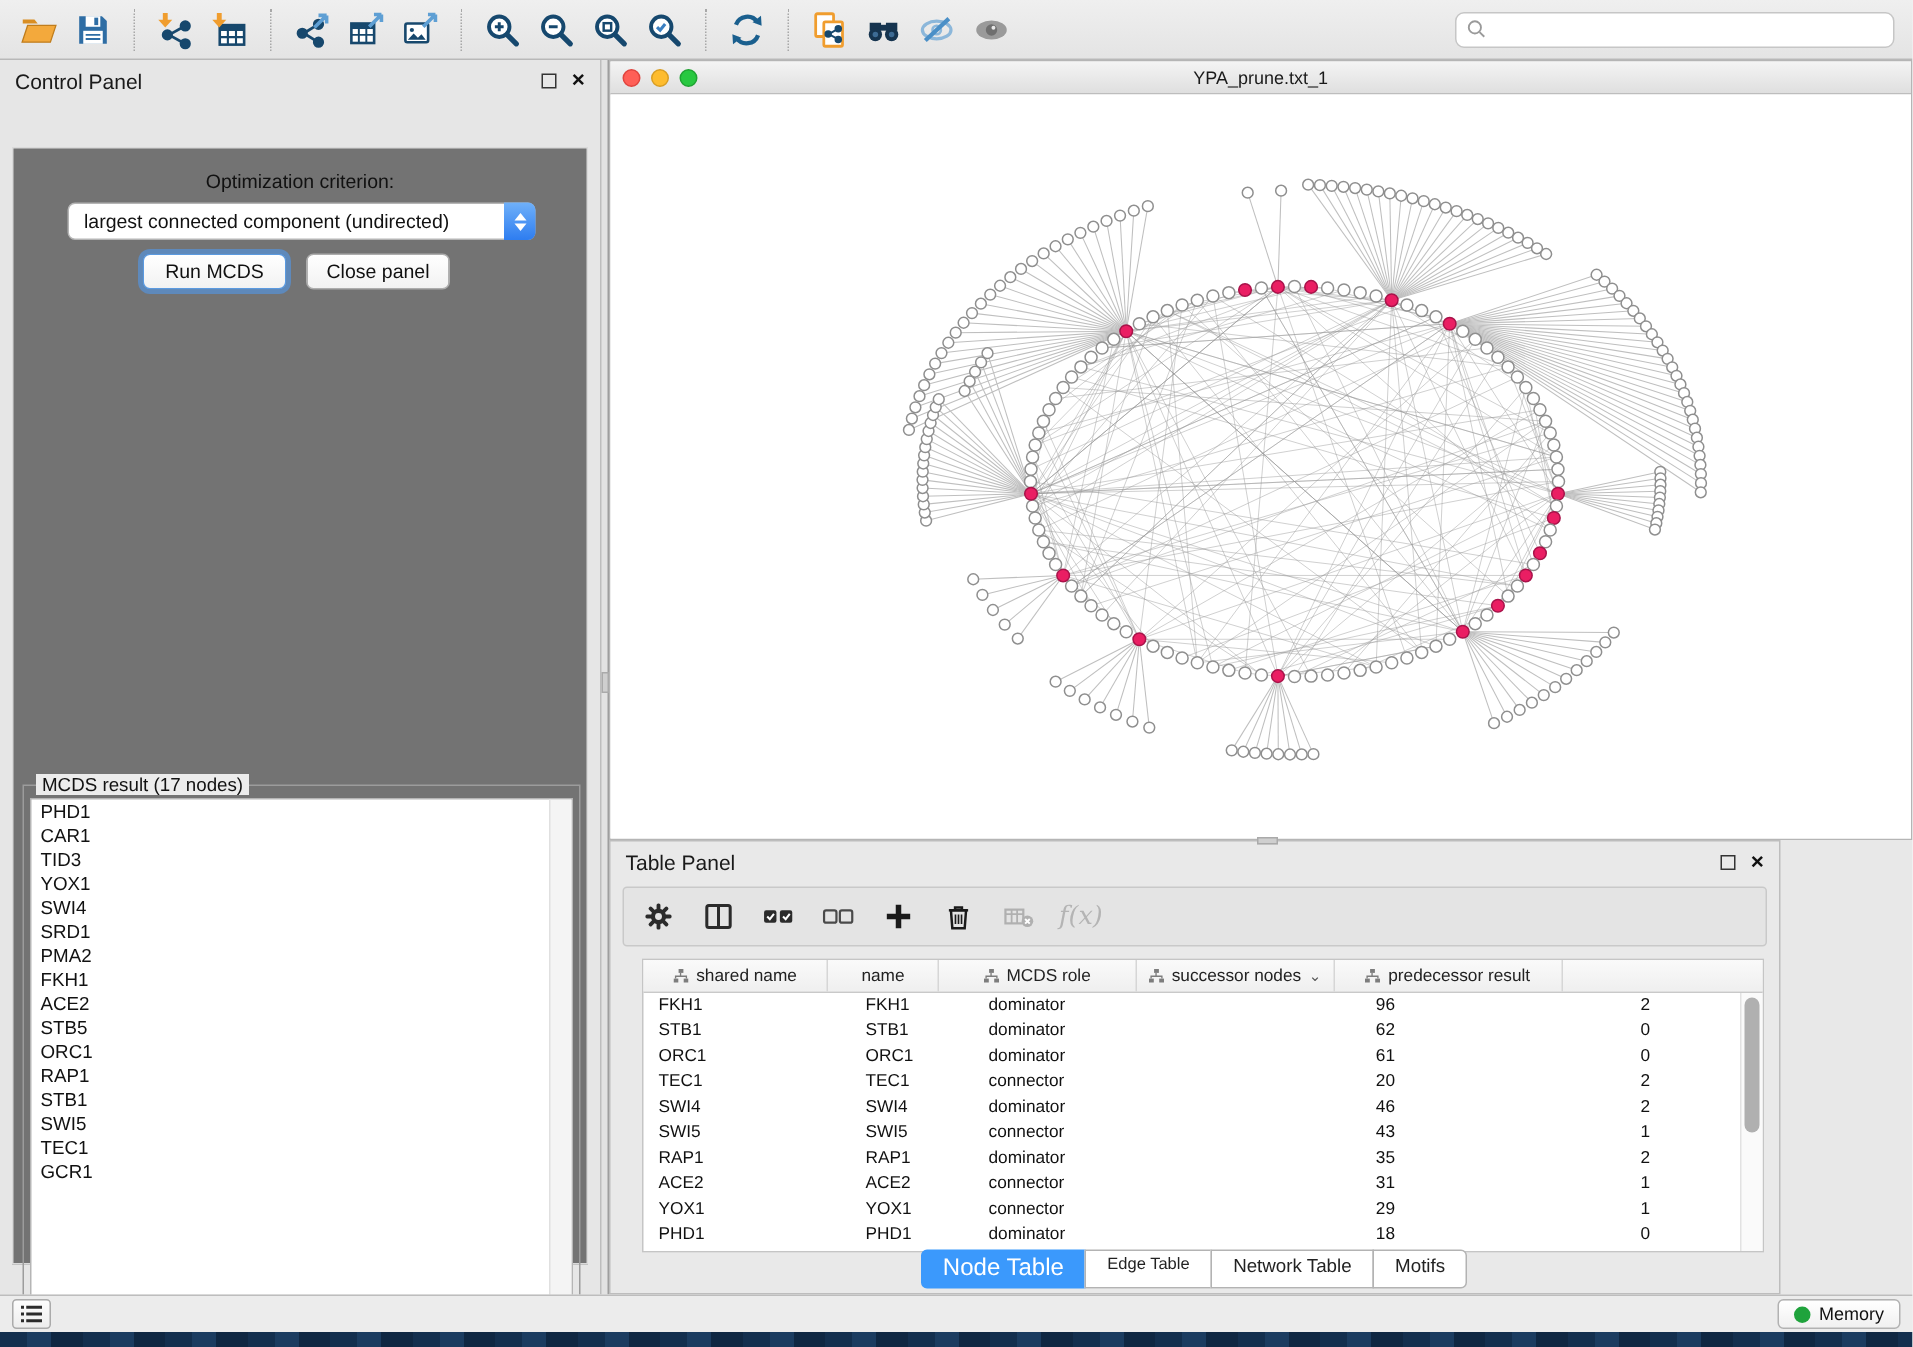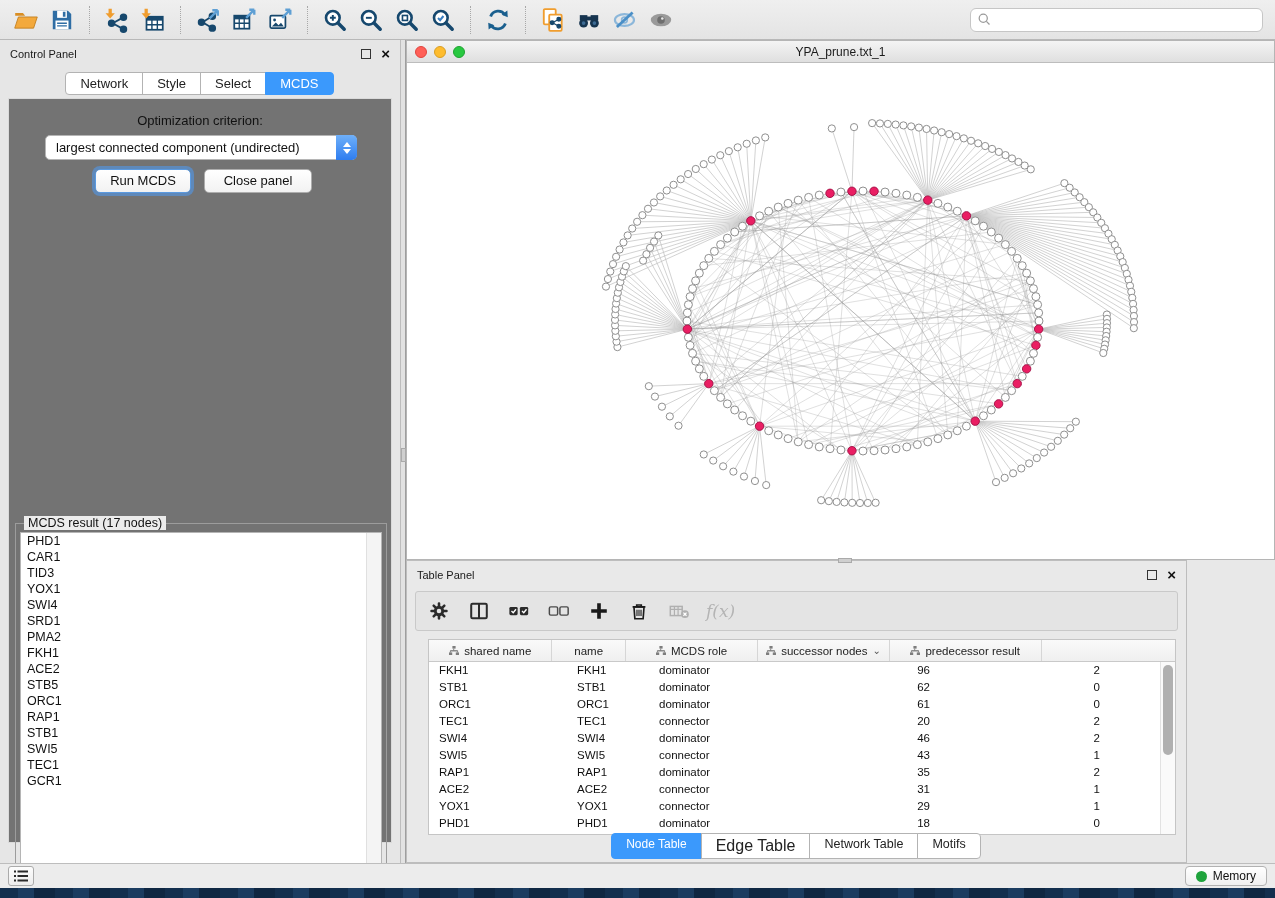--- a/index.html
+++ b/index.html
@@ -14,21 +14,21 @@
   .tbtn svg { width:26px; height:26px; }
   .tsep { width:1px; height:28px; border-left:1px dotted #a8a8a8; margin:0 9px; }
   #search-wrap { margin-left:auto; margin-right:4px; position:relative; }
   #search-input { width:293px; height:24px; border:1px solid #c6c6c6; border-radius:6px; background:#fff;
     padding:0 8px 0 26px; font-size:12px; outline:none; color:#333; }
   #search-icon { position:absolute; left:7px; top:4px; width:15px; height:15px; }
 
   
   #control-panel { position:absolute; left:0; top:40px; width:400px; height:823px; background:#e6e6e6; }
   .panel-header { height:28px; display:flex; align-items:center; padding:0 10px; }
-  .panel-title { font-size:11px; color:#1a1a1a; }
+  .panel-title { font-size:14px; color:#1a1a1a; }
   .win-ctrls { margin-left:auto; display:flex; align-items:center; gap:10px; }
   .float-icon { width:10px; height:10px; border:1.6px solid #333; display:inline-block; }
   .close-icon { font-size:15px; font-weight:bold; color:#111; line-height:10px; }
   #cp-tabs { position:absolute; left:0; right:0; top:32px; display:flex; justify-content:center; }
   .seg-tab { font-size:13px; padding:3px 14px; background:#fff; border:1px solid #b3b3b3; margin-left:-1px; color:#222; }
   .seg-tab:first-child { border-radius:4px 0 0 4px; }
   .seg-tab:last-child { border-radius:0 4px 4px 0; }
   .seg-tab.selected { background:#3b99fc; border-color:#3b99fc; color:#fff; }
   #cp-body { position:absolute; left:8px; right:8px; top:58px; bottom:20px; background:#737373;
     border:1px solid #dadada; }
@@ -36,21 +36,21 @@
   #criterion-select { position:absolute; left:36px; top:36px; width:312px; height:25px; background:#fff;
     border:1px solid #b5b5b5; border-radius:5px; display:flex; align-items:center; font-size:13px; color:#111; }
   #criterion-select .val { padding-left:10px; flex:1; }
   .stepper { width:21px; height:25px; margin-right:-1px; border-radius:0 5px 5px 0;
     background:linear-gradient(#6fb0f9,#2e7df0); display:flex; flex-direction:column; align-items:center; justify-content:center; gap:2px; }
   .stepper .up { width:0; height:0; border-left:4px solid transparent; border-right:4px solid transparent; border-bottom:5px solid #fff; }
   .stepper .dn { width:0; height:0; border-left:4px solid transparent; border-right:4px solid transparent; border-top:5px solid #fff; }
   .cp-btn { position:absolute; top:70px; height:24px; background:linear-gradient(#ffffff,#f2f2f2);
     border:1px solid #adadad; border-radius:5px; font-size:13px; color:#111; text-align:center; line-height:22px; }
   #run-btn { left:86px; width:96px; box-shadow:0 0 0 3px rgba(77,155,245,.55); border-color:#5b9ae0; }
-  #closepanel-btn { left:195px; width:108px; }
+  #closepanel-btn { left:195px; width:96px; }
   #mcds-box { position:absolute; left:6px; top:424px; width:372px; height:372px;
     border:1px solid #9c9c9c; }
   #mcds-legend { position:absolute; left:8px; top:-8px; background:#ececec; padding:0 4px; font-size:12.5px; color:#111; }
   #mcds-list { position:absolute; left:4px; right:4px; top:8px; bottom:4px; background:#fff; border:1px solid #b5b5b5; overflow:hidden; }
   #mcds-scroll { position:absolute; right:0; top:0; bottom:0; width:15px; background:#f4f4f4; border-left:1px solid #e0e0e0; }
   .mcds-item { font-size:12.5px; line-height:16px; padding-left:6px; color:#111; }
 
   
   #vsplit { position:absolute; left:400px; top:40px; width:6px; height:823px; background:#e2e2e2; border-left:1px solid #bdbdbd; border-right:1px solid #9e9e9e; }
   #vsplit .grip { position:absolute; left:0px; top:408px; width:5px; height:14px; background:#cfcfcf; border:1px solid #aaa; }
@@ -261,26 +261,20 @@
   </div>
 
   <div id="control-panel">
     <div class="panel-header">
       <span class="panel-title">Control Panel</span>
       <span class="win-ctrls">
         <span class="float-icon"></span>
         <span class="close-icon">×</span>
       </span>
     </div>
-    <div id="cp-tabs">
-        <span class="seg-tab">Network</span>
-        <span class="seg-tab">Style</span>
-        <span class="seg-tab">Select</span>
-        <span class="seg-tab selected">MCDS</span>
-      </div>
     <div id="cp-body">
       <div id="opt-label">Optimization criterion:</div>
       <div id="criterion-select">
         <span class="val">largest connected component (undirected)</span>
         <span class="stepper">
             <span class="up"></span>
             <span class="dn"></span>
           </span>
       </div>
       <div id="run-btn" class="cp-btn">Run MCDS</div>
@@ -1089,22 +1083,22 @@
               <div class="td left" style="width: 148px;">dominator</div>
               <div class="td right" style="width: 147px;">18</div>
               <div class="td right" style="width: 170px;">0</div>
             </div>
           </div>
         <div id="tbody-scroll">
             <div id="tbody-thumb"></div>
           </div>
       </div>
       <div id="tp-tabs">
-          <span class="seg-tab selected" style="font-size: 12px; text-align: right;">Node Table</span>
-          <span class="seg-tab" style="font-size: 16px;">Edge Table</span>
+          <span class="seg-tab selected" style="font-size: 16px; text-align: right;">Node Table</span>
+          <span class="seg-tab" style="font-size: 11px;">Edge Table</span>
           <span class="seg-tab" style="font-size: 12.5px;">Network Table</span>
           <span class="seg-tab" style="font-size: 12.5px;">Motifs</span>
         </div>
     </div>
   </div>
 
   <div id="status-bar">
     <span id="list-btn">
         <svg width="16" height="14" viewBox="0 0 16 14">
           <g fill="#2b2b2b">

